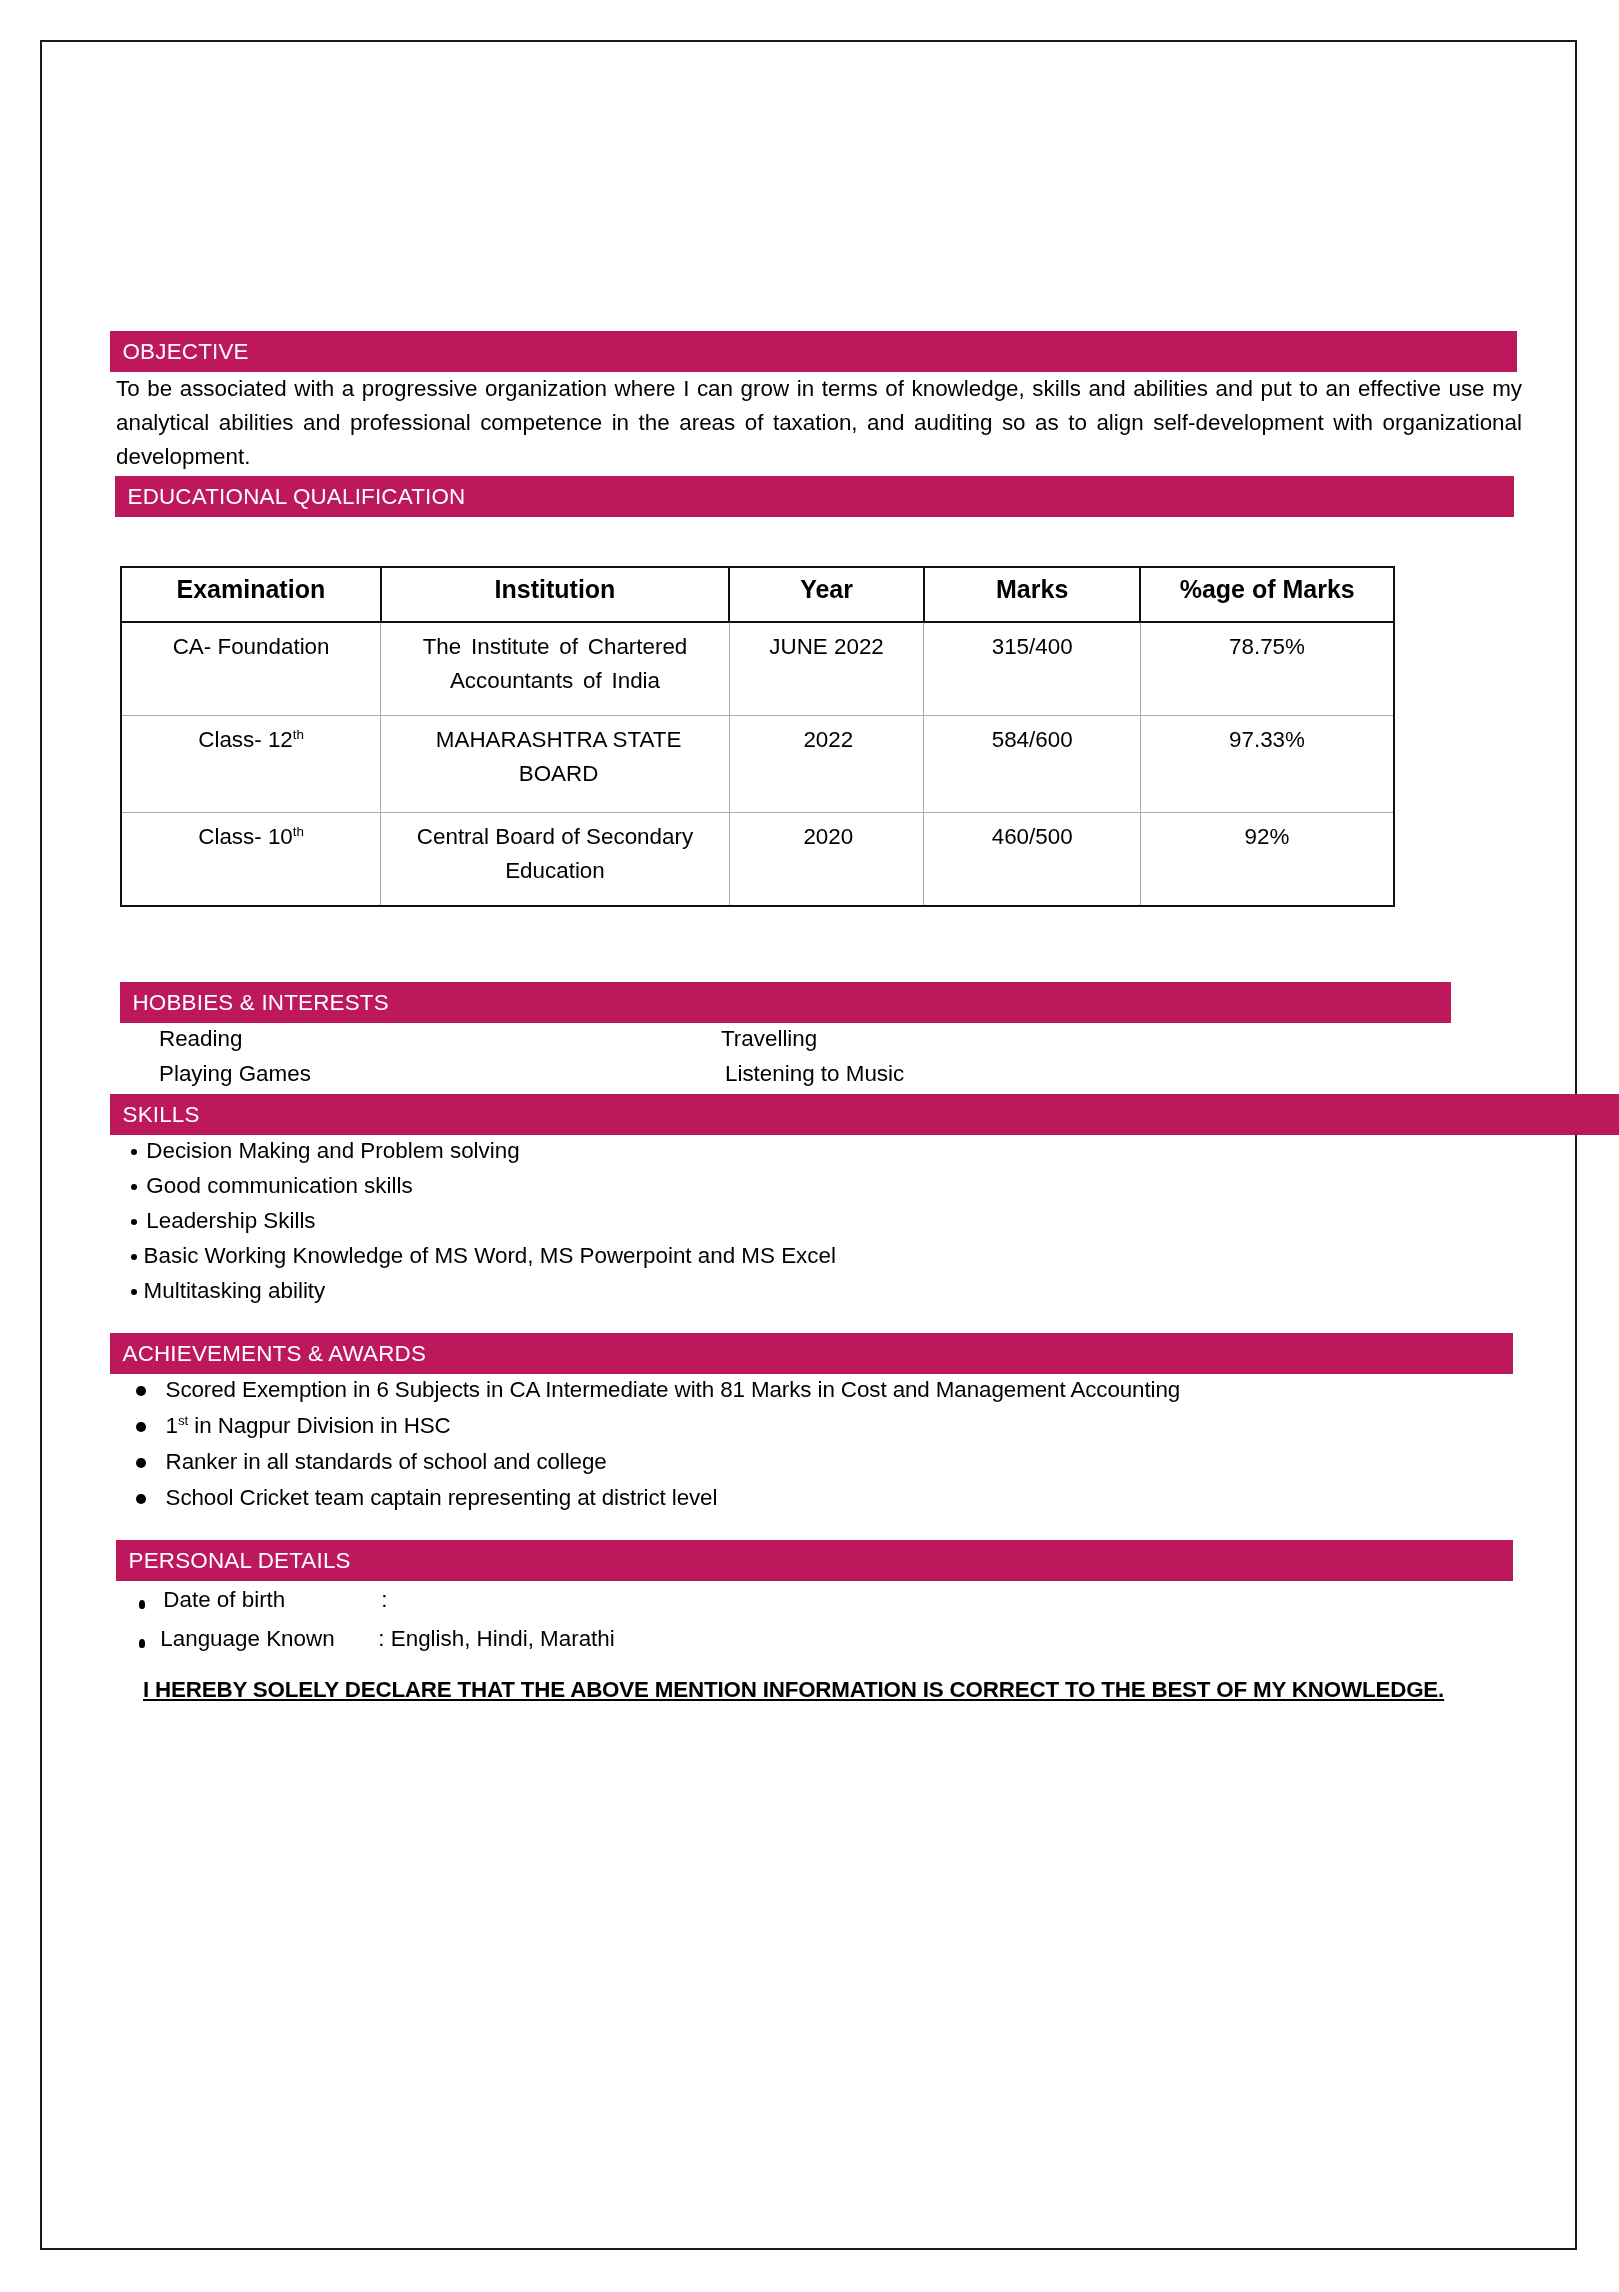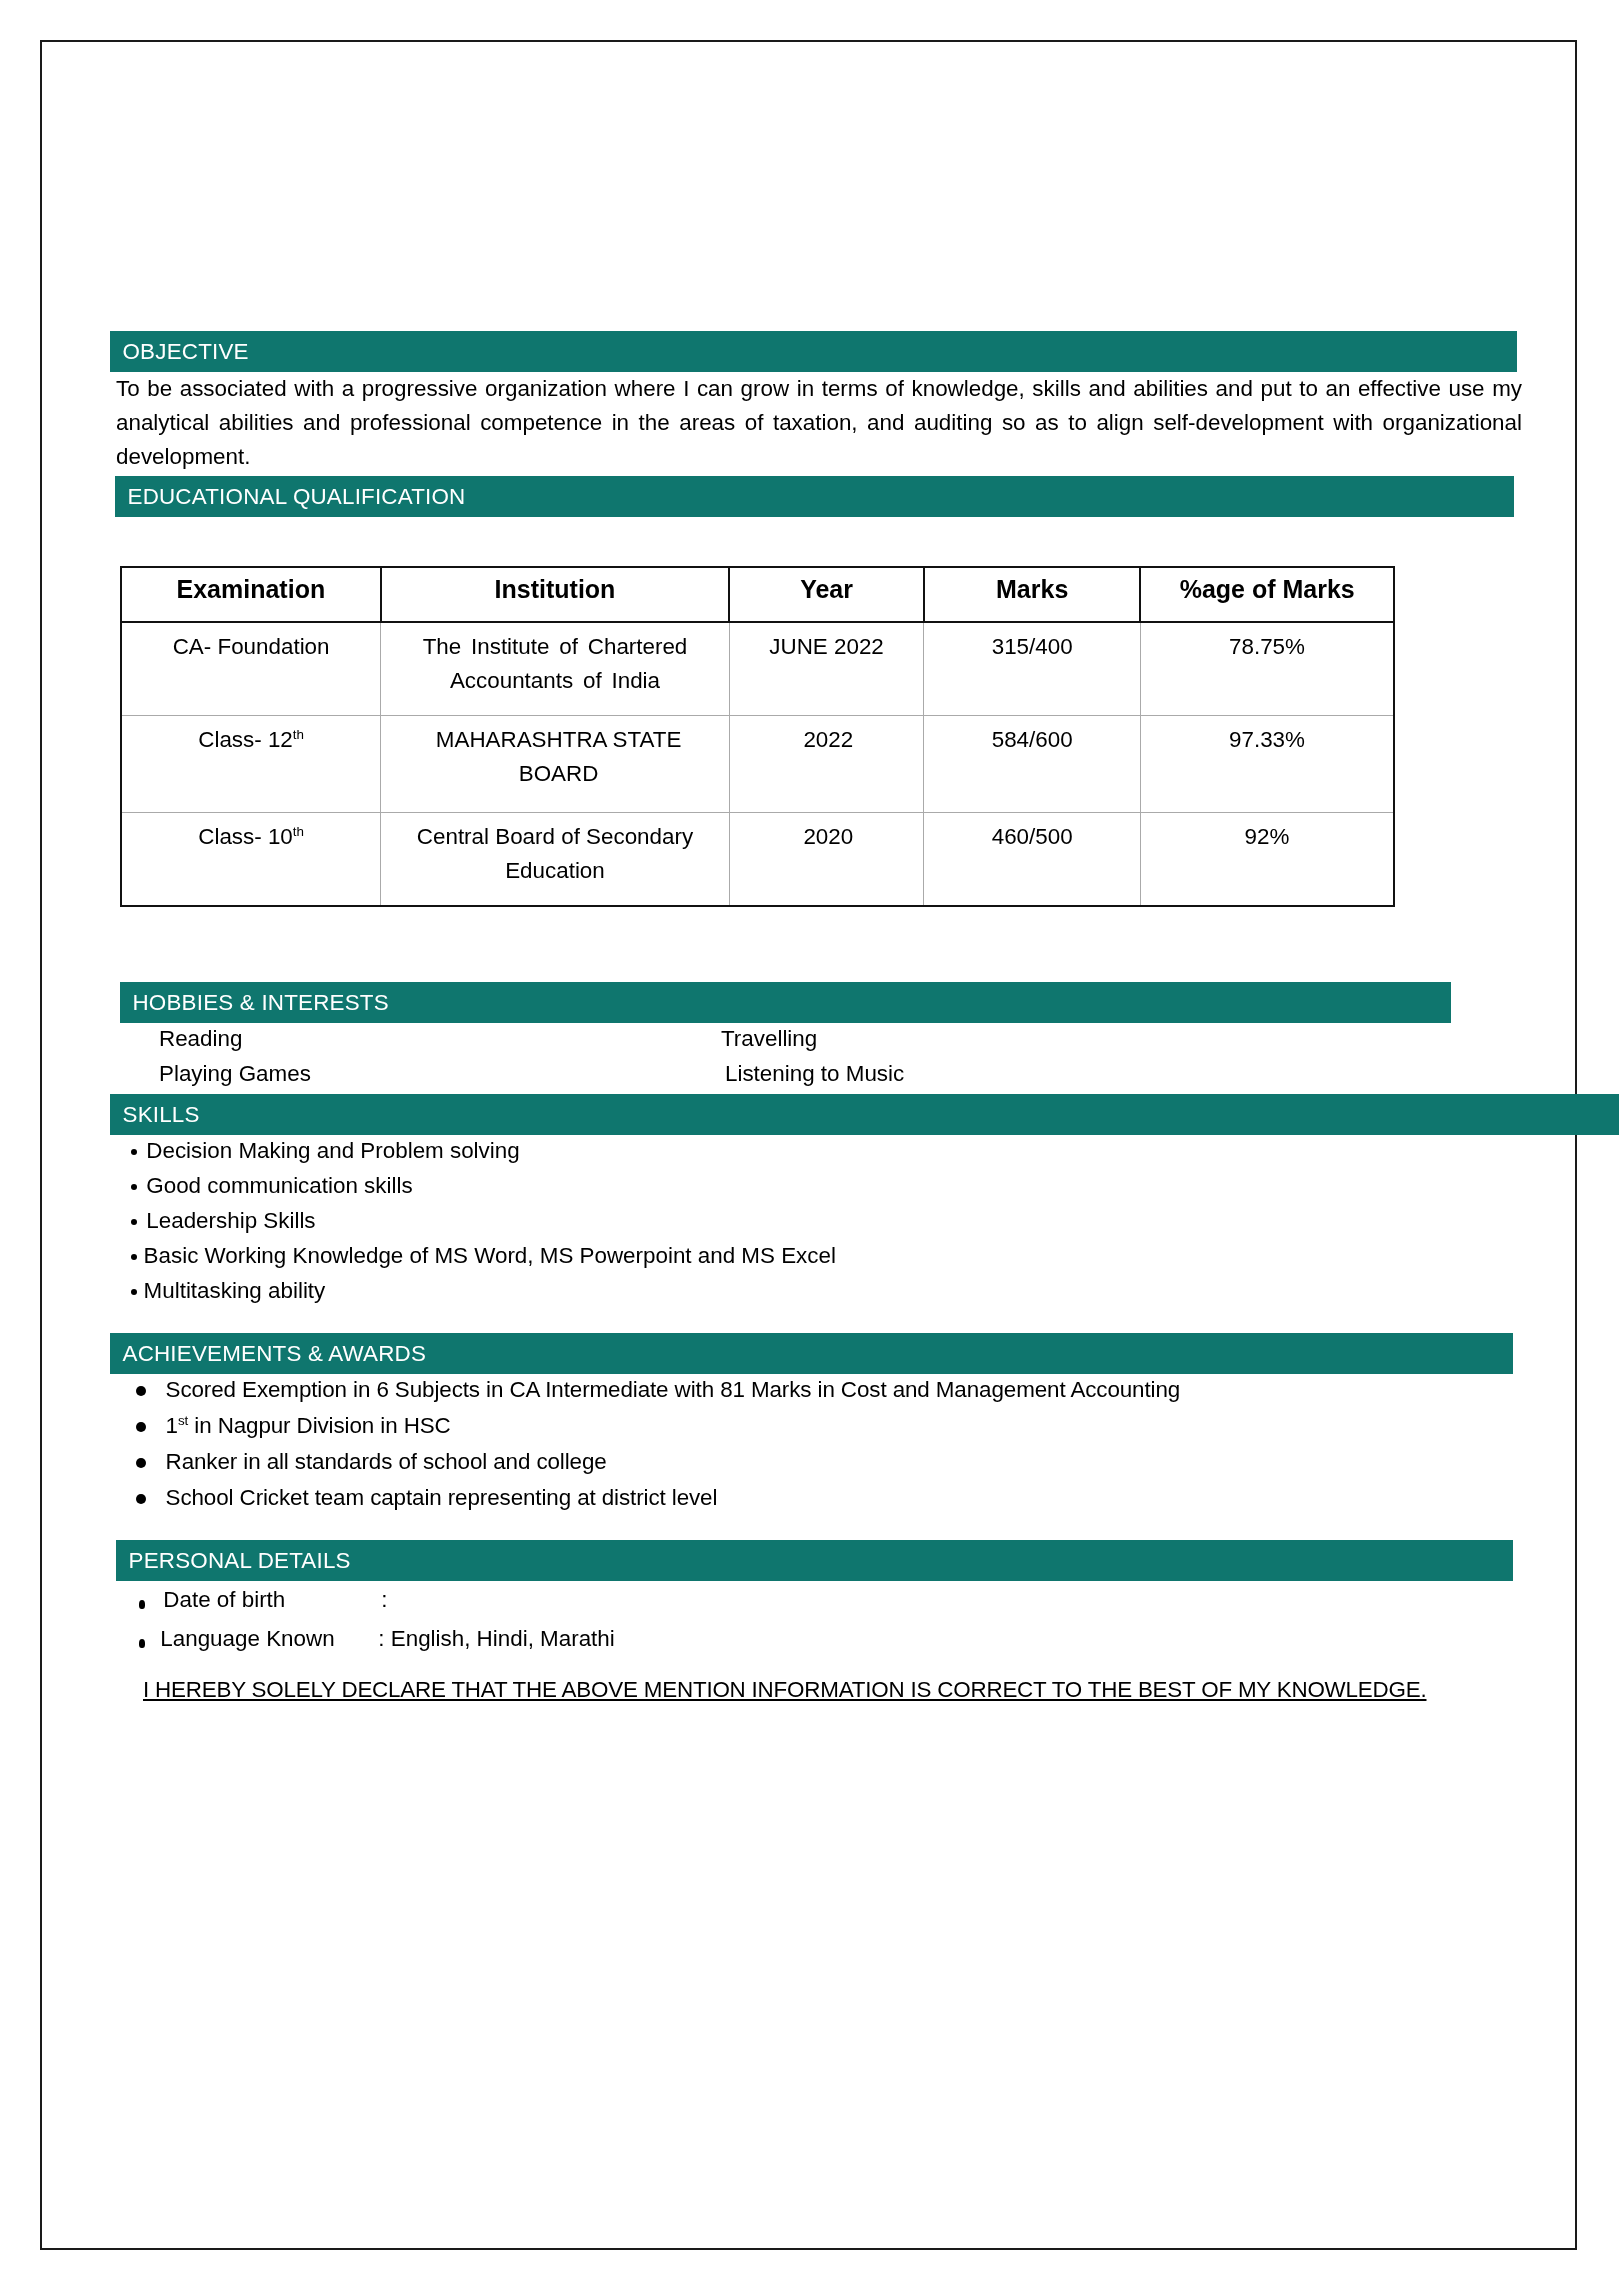--- a/index.html
+++ b/index.html
@@ -1,36 +1,36 @@
 <!DOCTYPE html>
 <html style="font-size:14.3px"><head>
 <meta charset="utf-8">
 <style>
   html, body { margin:0; padding:0; background:#fff; }
   body { width:1619px; height:2293px; position:relative; font-family:"Liberation Sans", sans-serif; color:#000; overflow:hidden; }
   .page-border { position:absolute; left:40px; top:40px; width:1537px; height:2210px; border:2.7px solid #1a1a1a; box-sizing:border-box; }
-  .bar { position:absolute; background:#0f766e; color:#fff; font-size:22.4px; line-height:41px; height:41px; padding-left:12.5px; box-sizing:border-box; letter-spacing:0.2px; }
+  .bar { position:absolute; background:#be185d; color:#fff; font-size:22.4px; line-height:41px; height:41px; padding-left:12.5px; box-sizing:border-box; letter-spacing:0.2px; }
   .text { position:absolute; font-size:22.4px; line-height:34px; }
   .objective { left:116px; top:372px; width:1406px; text-align:justify; text-align-last:left; }
   table.edu { position:absolute; left:120px; top:566px; width:1275px; border-collapse:collapse; font-size:22.4px; }
   table.edu th, table.edu td { vertical-align:top; text-align:center; padding:7.2px 12.5px; line-height:34px; }
   table.edu th { font-weight:bold; font-size:25px; height:42px; border:2.7px solid #111; padding-top:3.6px; }
   table.edu td { border:0.9px solid #aaa; }
   table.edu tr.r1 td { border-top:2.7px solid #111; border-bottom:2.7px solid #111; border-left:2.7px solid #111; border-right:2.7px solid #111; }
   table.edu td:first-child { border-left:2.7px solid #111; }
   table.edu td:last-child { border-right:2.7px solid #111; }
   table.edu tr.last td { border-bottom:2.7px solid #111; }
   .serif { font-family:"Liberation Serif", serif; font-size:24px; }
   sup { font-size:13.4px; line-height:0; }
   .list { position:absolute; margin:0; padding:0; list-style:none; font-size:22.4px; }
   .list li { line-height:35px; position:relative; }
   .dot { display:inline-block; width:6.3px; height:6.3px; border-radius:50%; background:#000; margin-right:9px; vertical-align:middle; }
   .dot-big { display:inline-block; width:9.9px; height:9.9px; border-radius:50%; background:#000; margin-right:19.7px; vertical-align:middle; }
   .dot-small { display:inline-block; width:6.3px; height:9px; border-radius:50% 50% 45% 45%; background:#000; margin-right:18px; vertical-align:-1.8px; }
-  .declaration { position:absolute; left:143px; top:1677px; font-size:22.4px; font-weight:normal; text-decoration:underline; letter-spacing:-0.2px; }
+  .declaration { position:absolute; left:143px; top:1677px; font-size:22.4px; font-weight:bold; text-decoration:underline; letter-spacing:-0.2px; }
 </style>
 </head>
 <body>
 
 <div class="page-border"></div>
 
 <div class="bar" style="left:110px; top:331px; width:1407px;">OBJECTIVE</div>
 <div class="text objective">To be associated with a progressive organization where I can grow in terms of knowledge, skills and abilities and put to an effective use my analytical abilities and professional competence in the areas of taxation, and auditing so as to align self-development with organizational development.</div>
 
 <div class="bar" style="left:115px; top:476px; width:1399px;">EDUCATIONAL QUALIFICATION</div>

